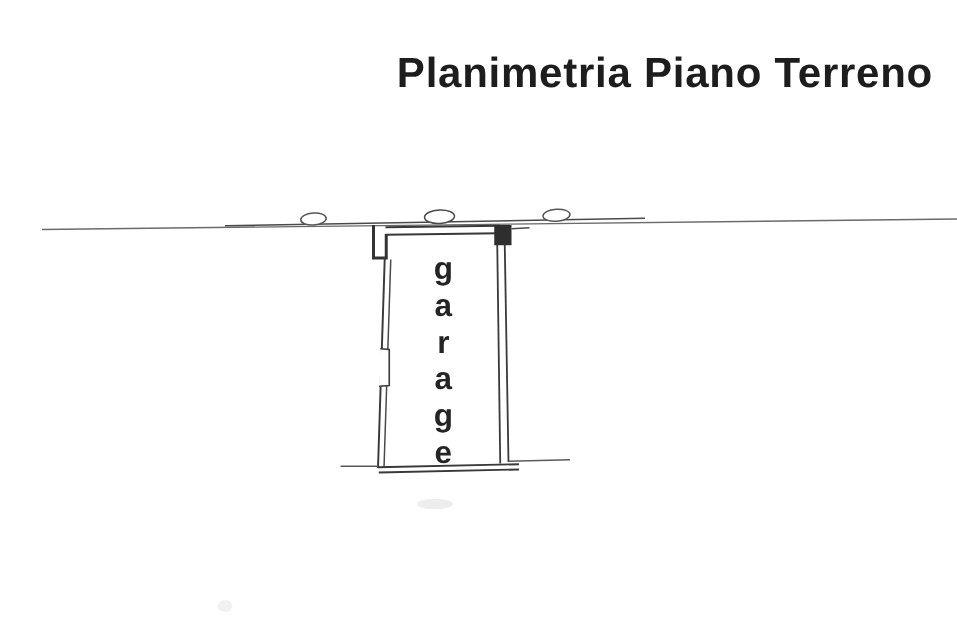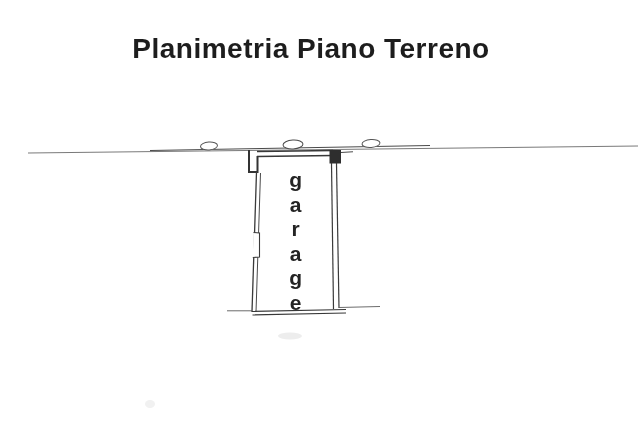--- a/index.html
+++ b/index.html
@@ -13,21 +13,21 @@
     height: 425px;
     background: #ffffff;
     overflow: hidden;
     font-family: "Liberation Sans", sans-serif;
   }
   .plan-title {
     position: absolute;
     top: 33px;
     left: 0;
     width: 622px;
-    text-align: center;
+    text-align: right;
     font-size: 28px;
     line-height: 32px;
     font-weight: bold;
     letter-spacing: 0.5px;
     color: #1d1d1d;
   }
   .room-label {
     position: absolute;
     top: 168px;
     left: 284px;

